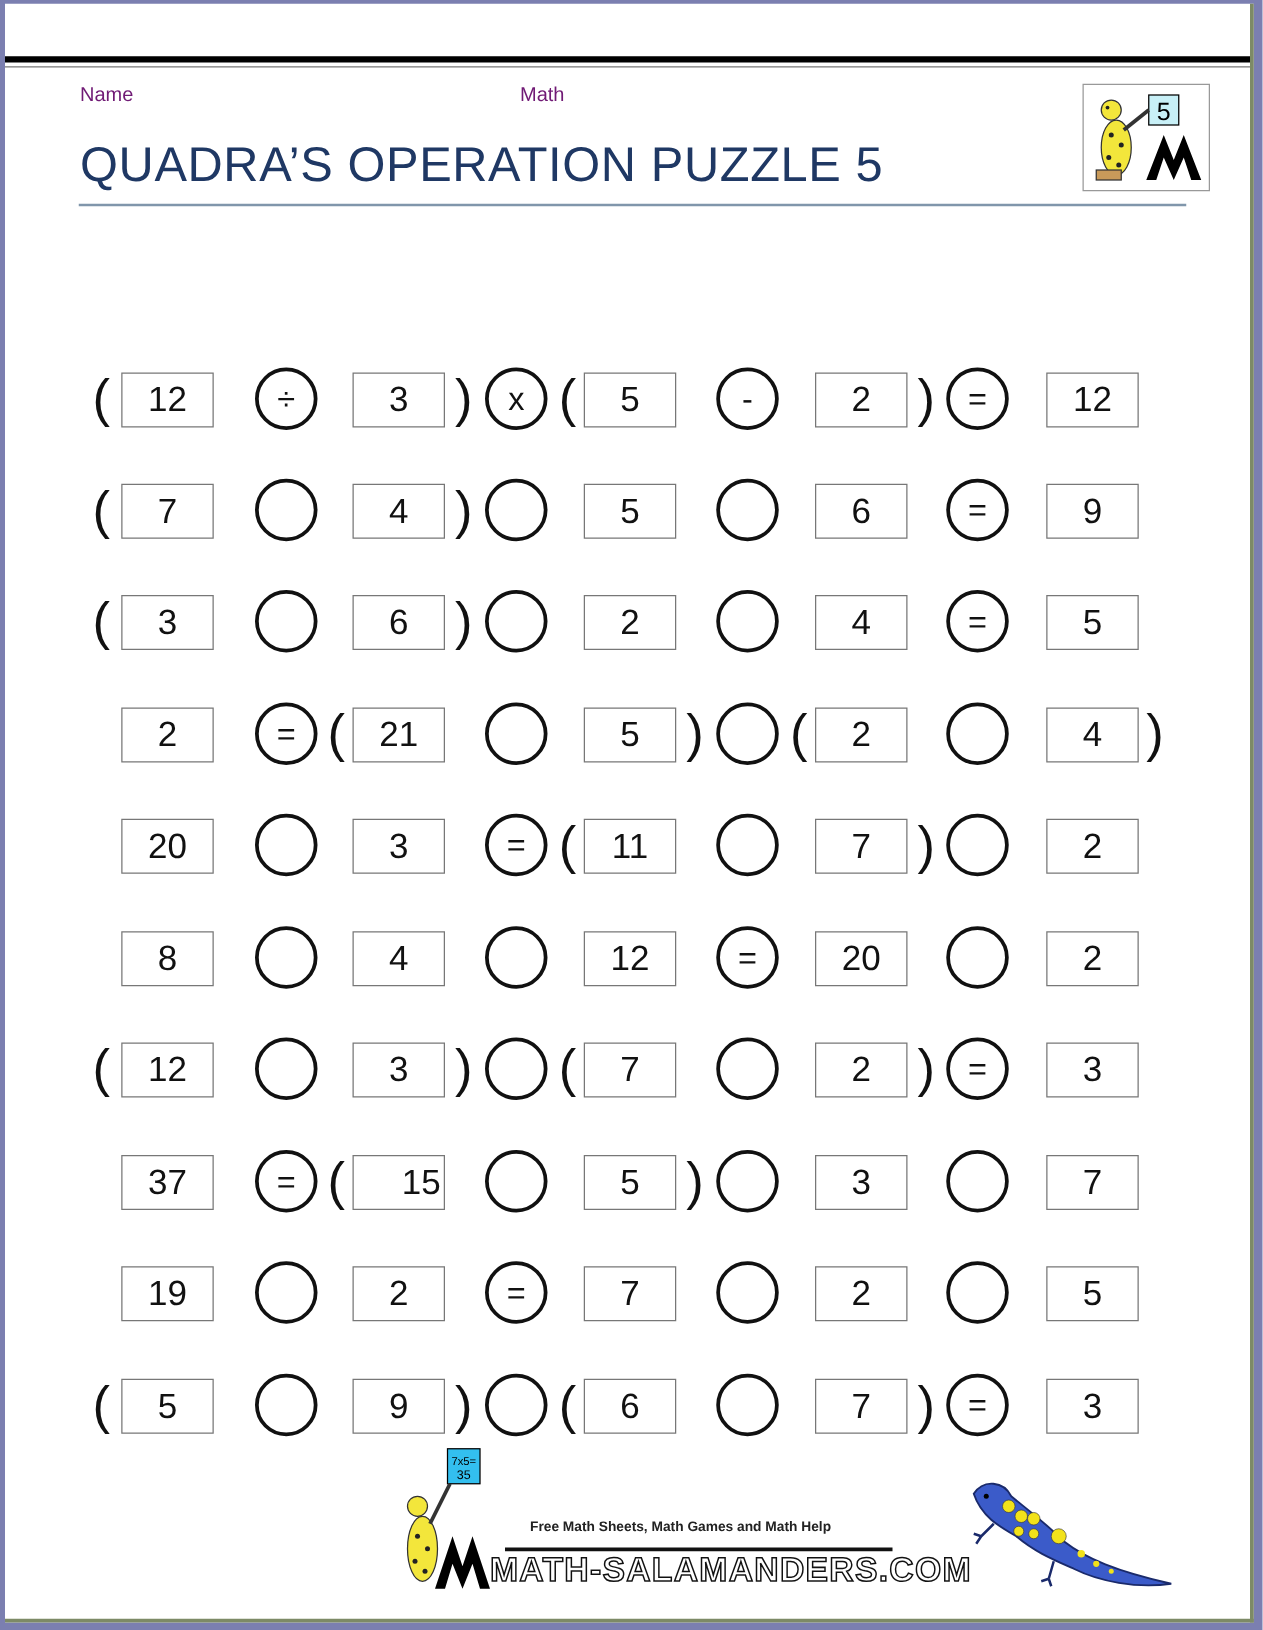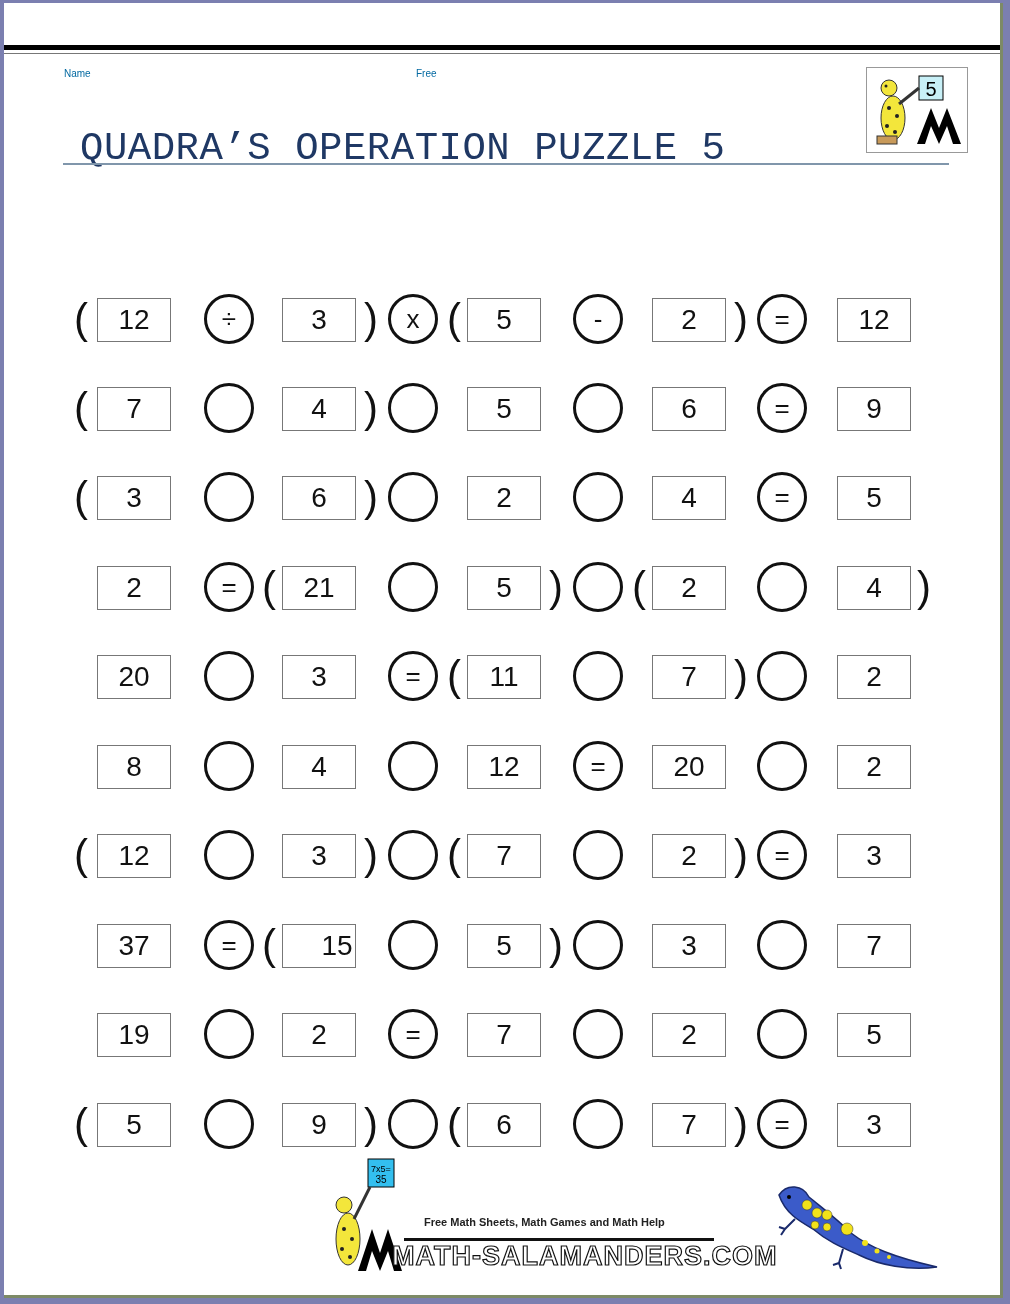--- a/index.html
+++ b/index.html
@@ -16,27 +16,27 @@
     border-bottom: 3px solid #7d8a66;
     box-sizing: border-box;
   }
   .top-rule {
     position: absolute; left: 0; right: 0; top: 42px; height: 5px; background: #000;
   }
   .top-rule-thin {
     position: absolute; left: 0; right: 0; top: 50px; height: 1px; background: #777;
   }
   .label-small {
-    position: absolute; top: 65px; font-size: 10px; color: #0369a1;
+    position: absolute; top: 65px; font-size: 16px; color: #701a75;
   }
   .title {
     position: absolute; left: 60px; top: 108px;
-    font-family: Liberation Mono, monospace;
+    font-family: Liberation Sans, sans-serif;
     font-size: 39px; color: #1f3864; letter-spacing: 0.5px;
-    margin: 16px; font-weight: normal;
+    margin: 0; font-weight: normal;
   }
   .title-rule {
     position: absolute; left: 59px; top: 160px; width: 886px; height: 2px; background: #8096ab;
   }
   .logo-box {
     position: absolute; left: 862px; top: 64px; width: 102px; height: 86px;
     border: 1px solid #999; background: #fff; box-sizing: border-box;
   }
   .instructions {
     position: absolute; left: 60px; top: 188px; width: 880px;
@@ -74,21 +74,21 @@
   }
 </style>
 </head>
 <body>
 
 <div class="page">
   <div class="top-rule"></div>
   <div class="top-rule-thin"></div>
 
   <span class="label-small" style="left:60px;">Name</span>
-  <span class="label-small" style="left:412px;">Free</span>
+  <span class="label-small" style="left:412px;">Math</span>
 
   <h1 class="title">QUADRA’S OPERATION PUZZLE 5</h1>
   <div class="title-rule"></div>
 
   <div class="logo-box">
     <svg width="100" height="84" viewBox="0 0 100 84">
       <rect x="52" y="8" width="24" height="24" fill="#c8f0f7" stroke="#000" stroke-width="1"></rect>
       <text x="64" y="28" font-size="20" text-anchor="middle" font-family="Liberation Sans, sans-serif">5</text>
       <path d="M50 76 L64 40 L72 60 L80 40 L94 76 L86 76 L80 58 L72 76 L64 58 L58 76 Z" fill="#000"></path>
       <ellipse cx="26" cy="50" rx="12" ry="22" fill="#f3e63b" stroke="#333" stroke-width="1"></ellipse>
@@ -241,21 +241,21 @@
     <div class="op-circle" style="left:384px;"></div>
     <span class="paren" style="left:443px;">(</span>
     <div class="num-box" style="left:463px;">6</div>
     <div class="op-circle" style="left:569px;"></div>
     <div class="num-box" style="left:648px;">7</div>
     <span class="paren" style="left:730px;">)</span>
     <div class="op-circle" style="left:753px;">=</div>
     <div class="num-box" style="left:833px;">3</div>
   </div>
 
-  <div style="position:absolute;left:326px;top:1150px;width:80px;height:120px;">
+  <div style="position:absolute;left:316px;top:1150px;width:80px;height:120px;">
     <svg width="80" height="120" viewBox="0 0 80 120">
       <rect x="38" y="6" width="26" height="28" fill="#33bfef" stroke="#000" stroke-width="1"></rect>
       <text x="51" y="19" font-size="9" text-anchor="middle" font-family="Liberation Sans, sans-serif" fill="#000">7x5=</text>
       <text x="51" y="30" font-size="10" text-anchor="middle" font-family="Liberation Sans, sans-serif" fill="#000">35</text>
       <path d="M28 118 L42 76 L50 100 L58 76 L72 118 L64 118 L58 98 L50 118 L42 98 L36 118 Z" fill="#000"></path>
       <ellipse cx="18" cy="86" rx="12" ry="26" fill="#f3e63b" stroke="#333" stroke-width="1"></ellipse>
       <circle cx="14" cy="52" r="8" fill="#f3e63b" stroke="#333" stroke-width="1"></circle>
       <circle cx="14" cy="76" r="2" fill="#222"></circle>
         <circle cx="22" cy="86" r="2" fill="#222"></circle>
       <circle cx="12" cy="96" r="2" fill="#222"></circle>

